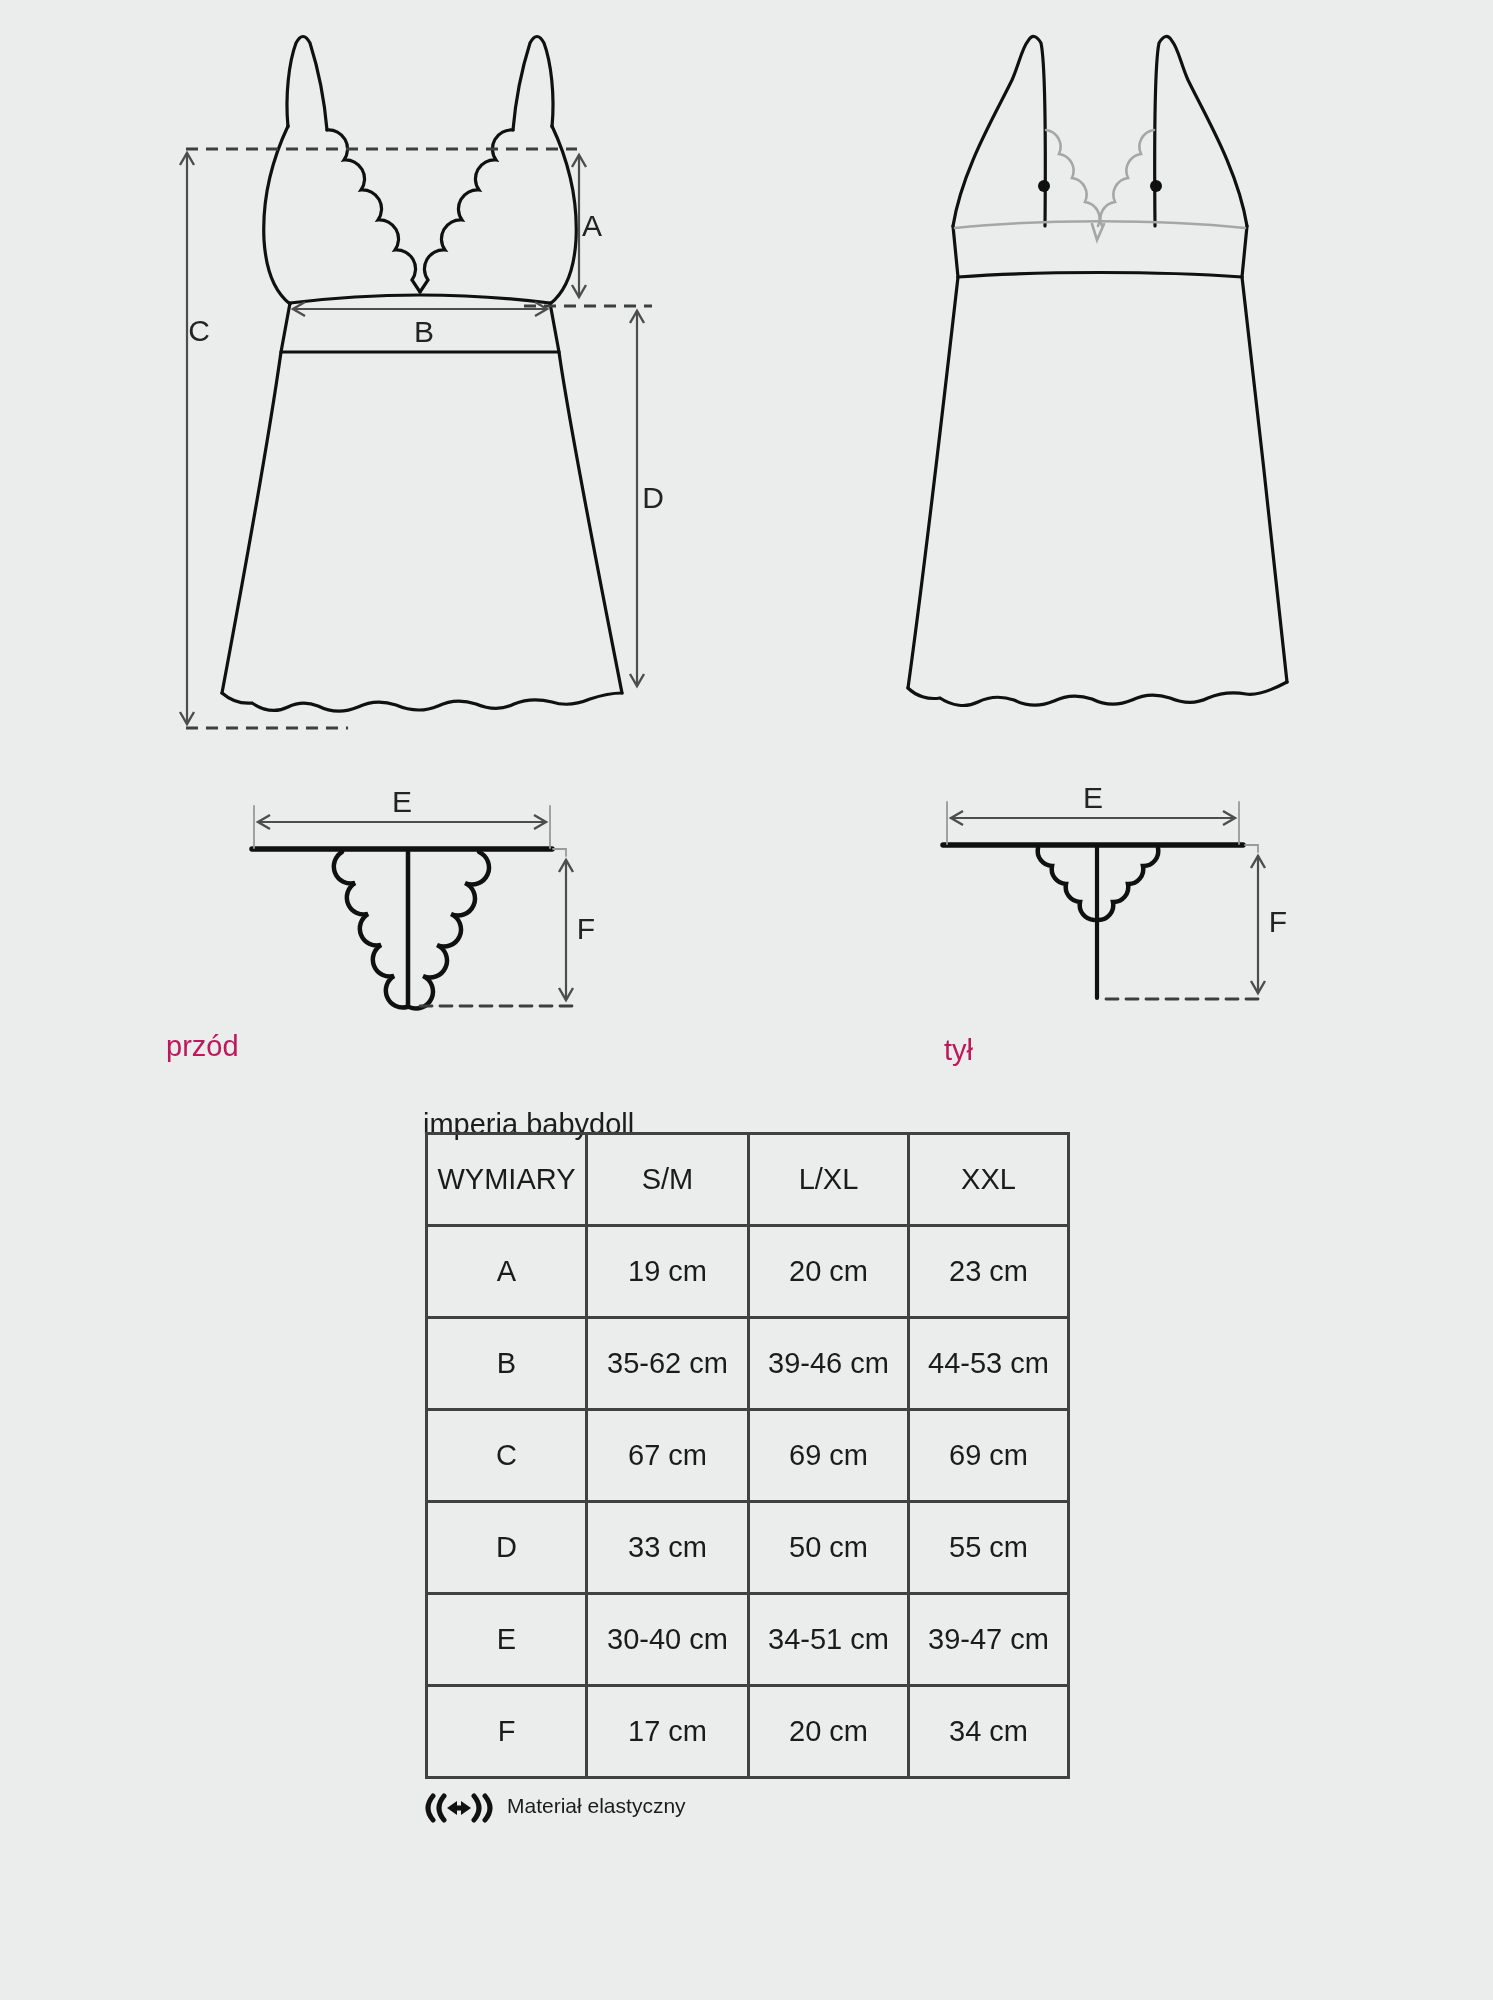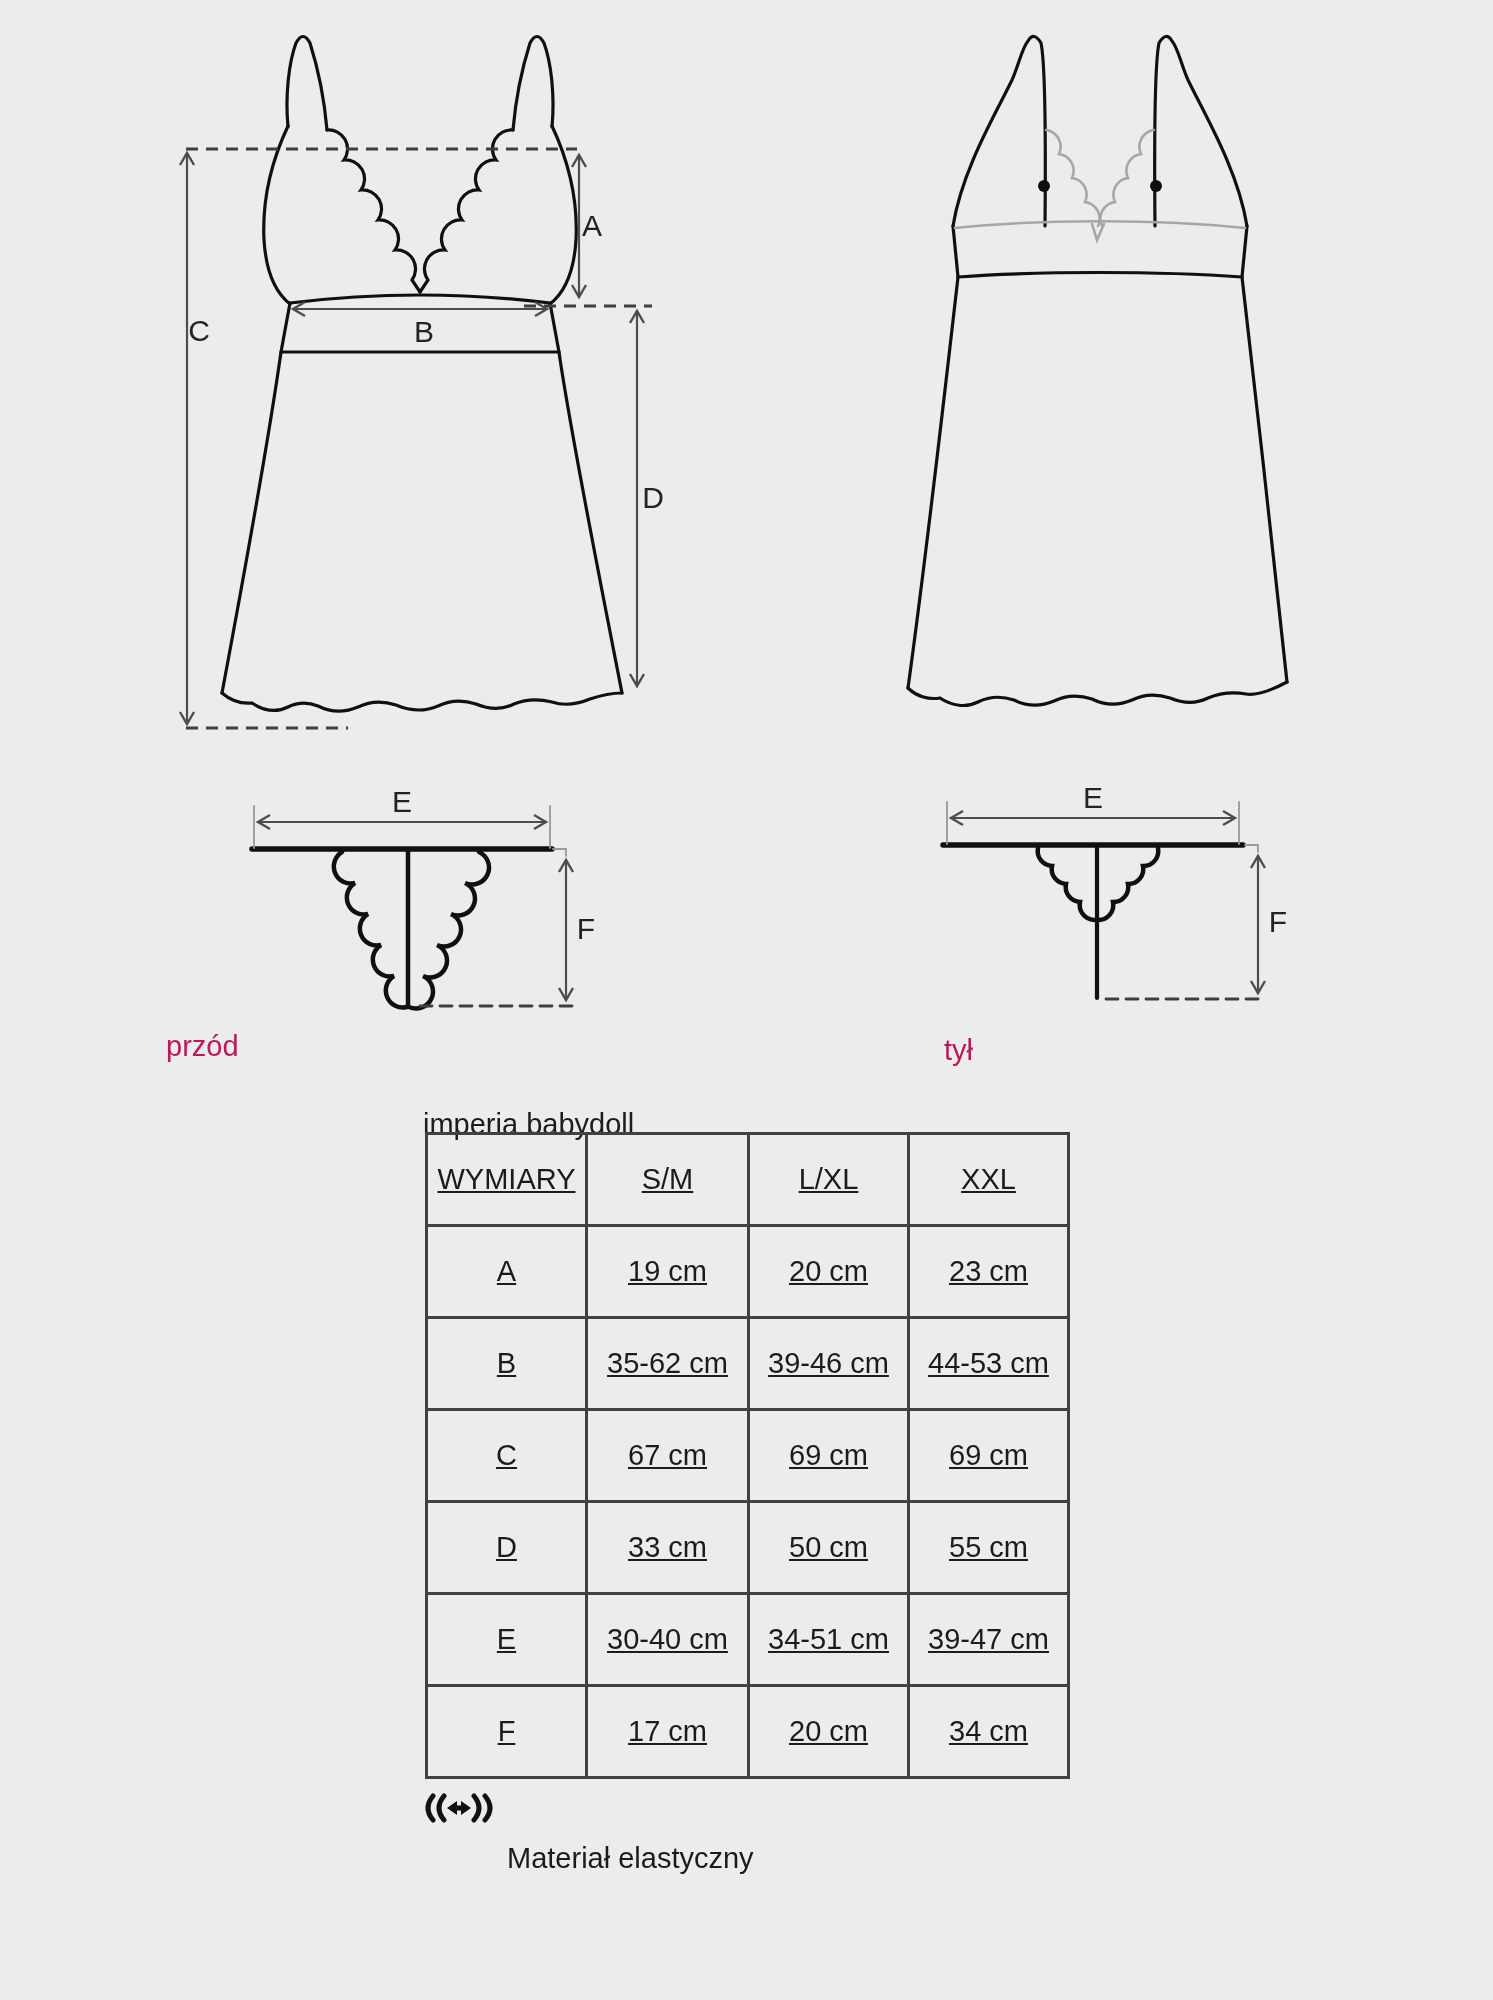--- a/index.html
+++ b/index.html
@@ -21,34 +21,32 @@
     font-size:29px;
     color:#be185d;
   }
   .table-title{
     font-size:29px;
     color:#1c1c1c;
   }
   table.size-table{
     border-collapse:collapse;
     table-layout:fixed;
-    text-decoration:underline;
   }
   table.size-table td{
     border:3px solid #414141;
     text-align:center;
     vertical-align:middle;
     font-size:29px;
     color:#1b1b1b;
     padding:0;
   }
   .footer-note{
-    font-size:29px;
+    font-size:21px;
     color:#1b1b1b;
-    margin-top:48px;
   }
 </style>
 </head>
 <body>
 
 <svg class="abs" style="left:0;top:0;" width="1493" height="1020" viewBox="0 0 1493 1020">
   <defs>
     <marker id="arr" viewBox="0 0 18 18" refX="15" refY="9" markerWidth="18" markerHeight="18" orient="auto-start-reverse" markerUnits="userSpaceOnUse">
       <path d="M 3,2 L 15,9 L 3,16" fill="none" stroke="#4d4d4d" stroke-width="2.4"></path>
     </marker>

